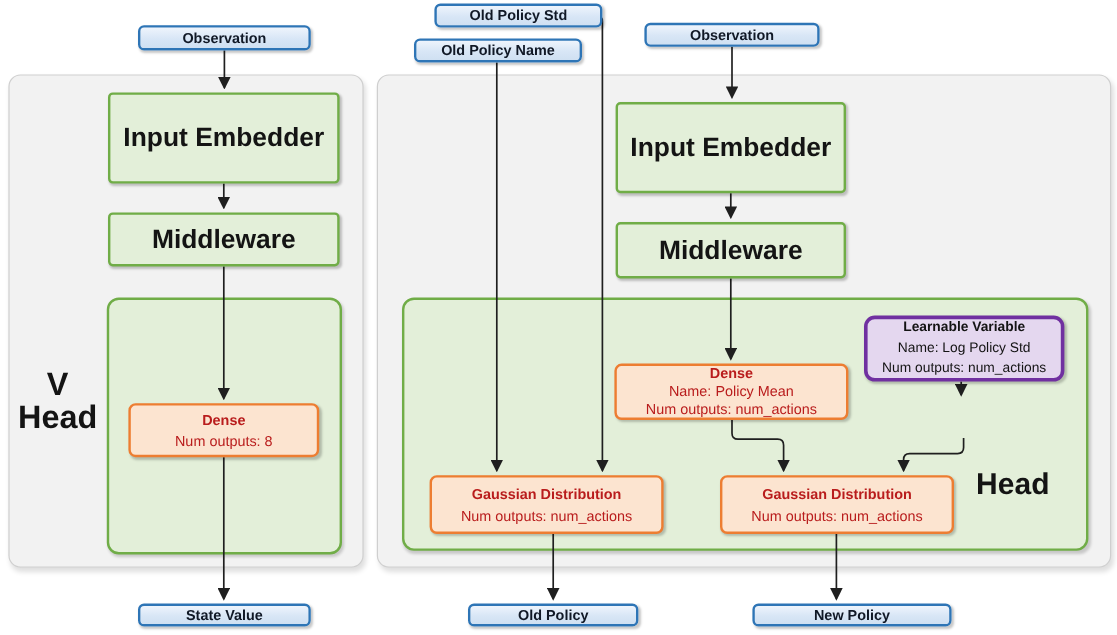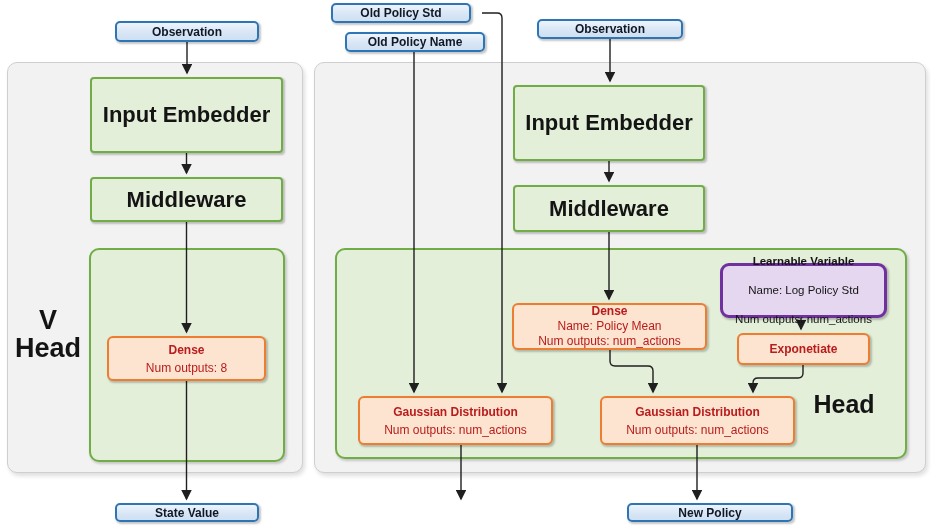--- a/index.html
+++ b/index.html
@@ -98,58 +98,58 @@
     <span class="detail">Num outputs: 8</span>
   </div>
   <div class="node node-blue" style="left:115px;top:503px;width:144px;height:19px;">
     <span>State Value</span>
   </div>
   <div class="side-label" id="v-head-label">
     <div>V</div>
     <div>Head</div>
   </div>
 
-  <div class="node node-blue" style="left:331px;top:3px;width:140px;height:20px;">
+  <div class="node node-blue" style="left:362px;top:3px;width:140px;height:20px;">
     <span>Old Policy Std</span>
   </div>
   <div class="node node-blue" style="left:345px;top:32px;width:140px;height:20px;">
     <span>Old Policy Name</span>
   </div>
   <div class="node node-blue" style="left:537px;top:19px;width:146px;height:20px;">
     <span>Observation</span>
   </div>
 
   <div class="node node-green" style="left:513px;top:85px;width:192px;height:76px;">
     <span>Input Embedder</span>
   </div>
   <div class="node node-green" style="left:513px;top:185px;width:192px;height:47px;">
     <span>Middleware</span>
   </div>
   <div class="node node-orange lh15" style="left:512px;top:303px;width:195px;height:47px;">
     <span class="title">Dense</span>
     <span class="detail">Name: Policy Mean</span>
     <span class="detail">Num outputs: num_actions</span>
   </div>
-  <div class="node node-purple lh17" style="left:720px;top:263px;width:167px;height:55px;gap:12px;">
+  <div class="node node-purple lh17" style="left:720px;top:263px;width:167px;height:55px;">
     <span class="title">Learnable Variable</span>
     <span class="detail">Name: Log Policy Std</span>
     <span class="detail">Num outputs: num_actions</span>
-  </div>
-  <div class="node node-orange" style="left:737px;top:333px;width:133px;height:32px;">
-    <span class="title">Exponetiate</span>
   </div>
   <div class="node node-orange lh18" style="left:358px;top:396px;width:195px;height:49px;">
     <span class="title">Gaussian Distribution</span>
     <span class="detail">Num outputs: num_actions</span>
   </div>
   <div class="node node-orange lh18" style="left:600px;top:396px;width:195px;height:49px;">
     <span class="title">Gaussian Distribution</span>
     <span class="detail">Num outputs: num_actions</span>
   </div>
   <div class="side-label" id="ppo-head-label">
     <div>Head</div>
   </div>
 
+  <div class="node node-blue" style="left:390px;top:503px;width:142px;height:19px;">
+    <span>Old Policy</span>
+  </div>
   <div class="node node-blue" style="left:627px;top:503px;width:166px;height:19px;">
     <span>New Policy</span>
   </div>
 
 </div>
 
 </body></html>

